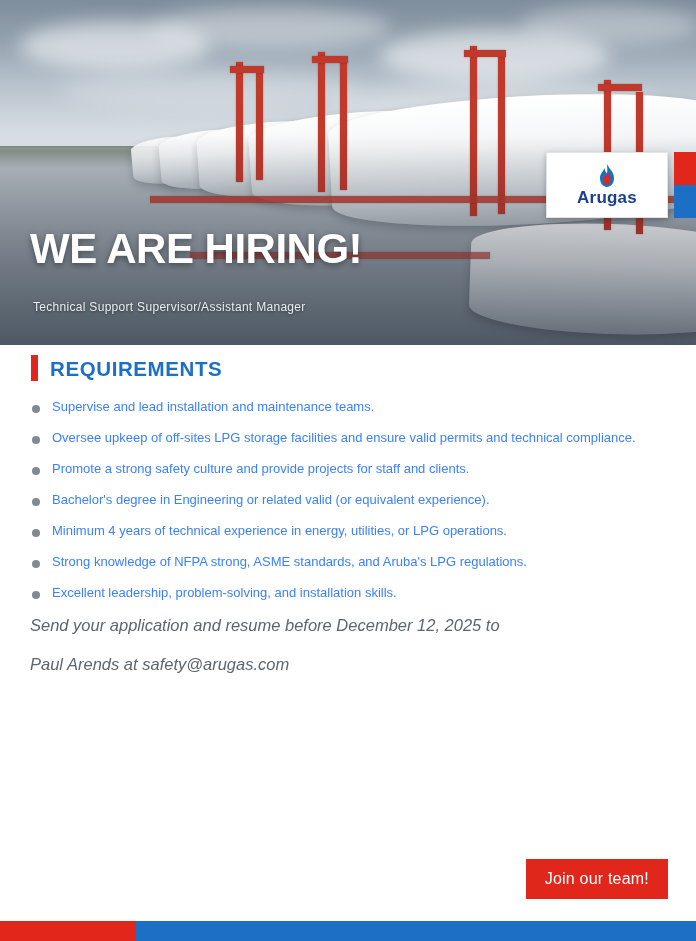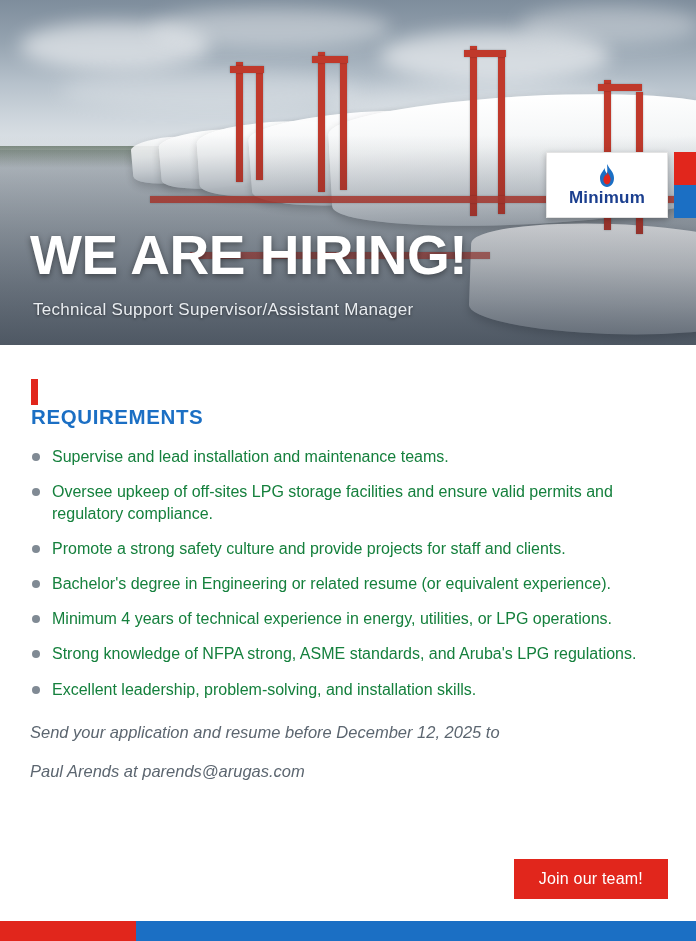--- a/index.html
+++ b/index.html
@@ -128,48 +128,47 @@
     flex-direction: column;
   }
   .logo-bars .b-red { flex: 1; background: #e1261c; }
   .logo-bars .b-blue { flex: 1; background: #1b6fc4; }
 
   
   .hero-title {
     position: absolute;
     left: 30px;
     top: 228px;
-    font-size: 55px;
+    font-size: 42px;
     line-height: 1;
     font-weight: bold;
     color: #ffffff;
     letter-spacing: -0.5px;
     text-shadow: 0 2px 6px rgba(0,0,0,.45);
   }
   .hero-sub {
     position: absolute;
     left: 33px;
     top: 300px;
-    font-size: 17px;
+    font-size: 12px;
     color: #e9edf1;
     letter-spacing: .3px;
     text-shadow: 0 1px 3px rgba(0,0,0,.5);
   }
 
   
   .body-area {
     position: relative;
     padding: 0 28px;
   }
   .section-head {
     display: flex;
-    align-items: flex-start;
-    margin-top: 34px;
+    align-items: flex-end;
+    margin-top: 10px;
     margin-left: 3px;
-    flex-direction: column;
   }
   .section-bar {
     width: 7px;
     height: 26px;
     background: #e1261c;
     margin-right: 12px;
   }
   .section-title {
     font-size: 20.5px;
     font-weight: bold;
@@ -178,53 +177,53 @@
   }
 
   ul.reqs {
     list-style: none;
     margin-top: 17px;
   }
   ul.reqs li {
     position: relative;
     padding-left: 24px;
     margin-bottom: 13px;
-    font-size: 16px;
+    font-size: 13px;
     line-height: 1.38;
-    color: #15803d;
+    color: #3b82f6;
   }
   ul.reqs li::before {
     content: "";
     position: absolute;
     left: 4px;
     top: 7px;
     width: 8px;
     height: 8px;
     border-radius: 50%;
     background: #808a94;
   }
 
   .contact {
-    margin-top: 22px;
+    margin-top: 14px;
     margin-left: 2px;
     font-size: 16.5px;
     font-style: italic;
     color: #5c6670;
     line-height: 1.2;
   }
   .contact .line2 { margin-top: 20px; }
 
   .cta {
     position: absolute;
     right: 28px;
     bottom: 42px;
     background: #e1261c;
     color: #ffffff;
     font-size: 16px;
-    padding: 11px 25px;
+    padding: 11px 19px;
     border: none;
     cursor: pointer;
     letter-spacing: .2px;
   }
 
   
   .footer-bars {
     position: absolute;
     left: 0; right: 0; bottom: 0;
     height: 20px;
@@ -273,50 +272,50 @@
 
     <div class="hero-shade"></div>
 
     <div class="logo-card">
       <span class="flame">
         <svg width="18" height="24" viewBox="0 0 18 24">
           <path d="M9 0 C12 6 16 8 16 14 C16 19.5 12.9 23 9 23 C5.1 23 2 19.5 2 14 C2 9.5 5 8 6.5 4 C7 7 8 8.5 9 9.5 C9.6 7 9.2 3 9 0 Z" fill="#1b6fc4"></path>
           <path d="M9.2 8 C11 11 12.6 12.6 12.6 15.2 C12.6 18.3 11 20.4 9 20.4 C7 20.4 5.4 18.4 5.4 15.6 C5.4 13 7.4 11.6 8.4 9.6 C8.6 11 8.9 11.6 9.2 12 Z" fill="#e1261c"></path>
         </svg>
       </span>
-      <span class="logo-word">Minimum</span>
+      <span class="logo-word">Arugas</span>
     </div>
     <div class="logo-bars">
       <div class="b-red"></div>
       <div class="b-blue"></div>
     </div>
 
     <div class="hero-title">WE ARE HIRING!</div>
     <div class="hero-sub">Technical Support Supervisor/Assistant Manager</div>
   </div>
 
   <div class="body-area">
     <div class="section-head">
       <span class="section-bar"></span>
       <span class="section-title">REQUIREMENTS</span>
     </div>
 
     <ul class="reqs">
       <li>Supervise and lead installation and maintenance teams.</li>
-      <li>Oversee upkeep of off-sites LPG storage facilities and ensure valid permits and regulatory compliance.</li>
+      <li>Oversee upkeep of off-sites LPG storage facilities and ensure valid permits and technical compliance.</li>
       <li>Promote a strong safety culture and provide projects for staff and clients.</li>
-      <li>Bachelor's degree in Engineering or related resume (or equivalent experience).</li>
+      <li>Bachelor's degree in Engineering or related valid (or equivalent experience).</li>
       <li>Minimum 4 years of technical experience in energy, utilities, or LPG operations.</li>
       <li>Strong knowledge of NFPA strong, ASME standards, and Aruba's LPG regulations.</li>
       <li>Excellent leadership, problem-solving, and installation skills.</li>
     </ul>
 
     <div class="contact">
       <div>Send your application and resume before December 12, 2025 to</div>
-      <div class="line2">Paul Arends at parends@arugas.com</div>
+      <div class="line2">Paul Arends at safety@arugas.com</div>
     </div>
   </div>
 
   <button class="cta">Join our team!</button>
 
   <div class="footer-bars">
     <div class="f-red"></div>
     <div class="f-blue"></div>
   </div>
 </div>

